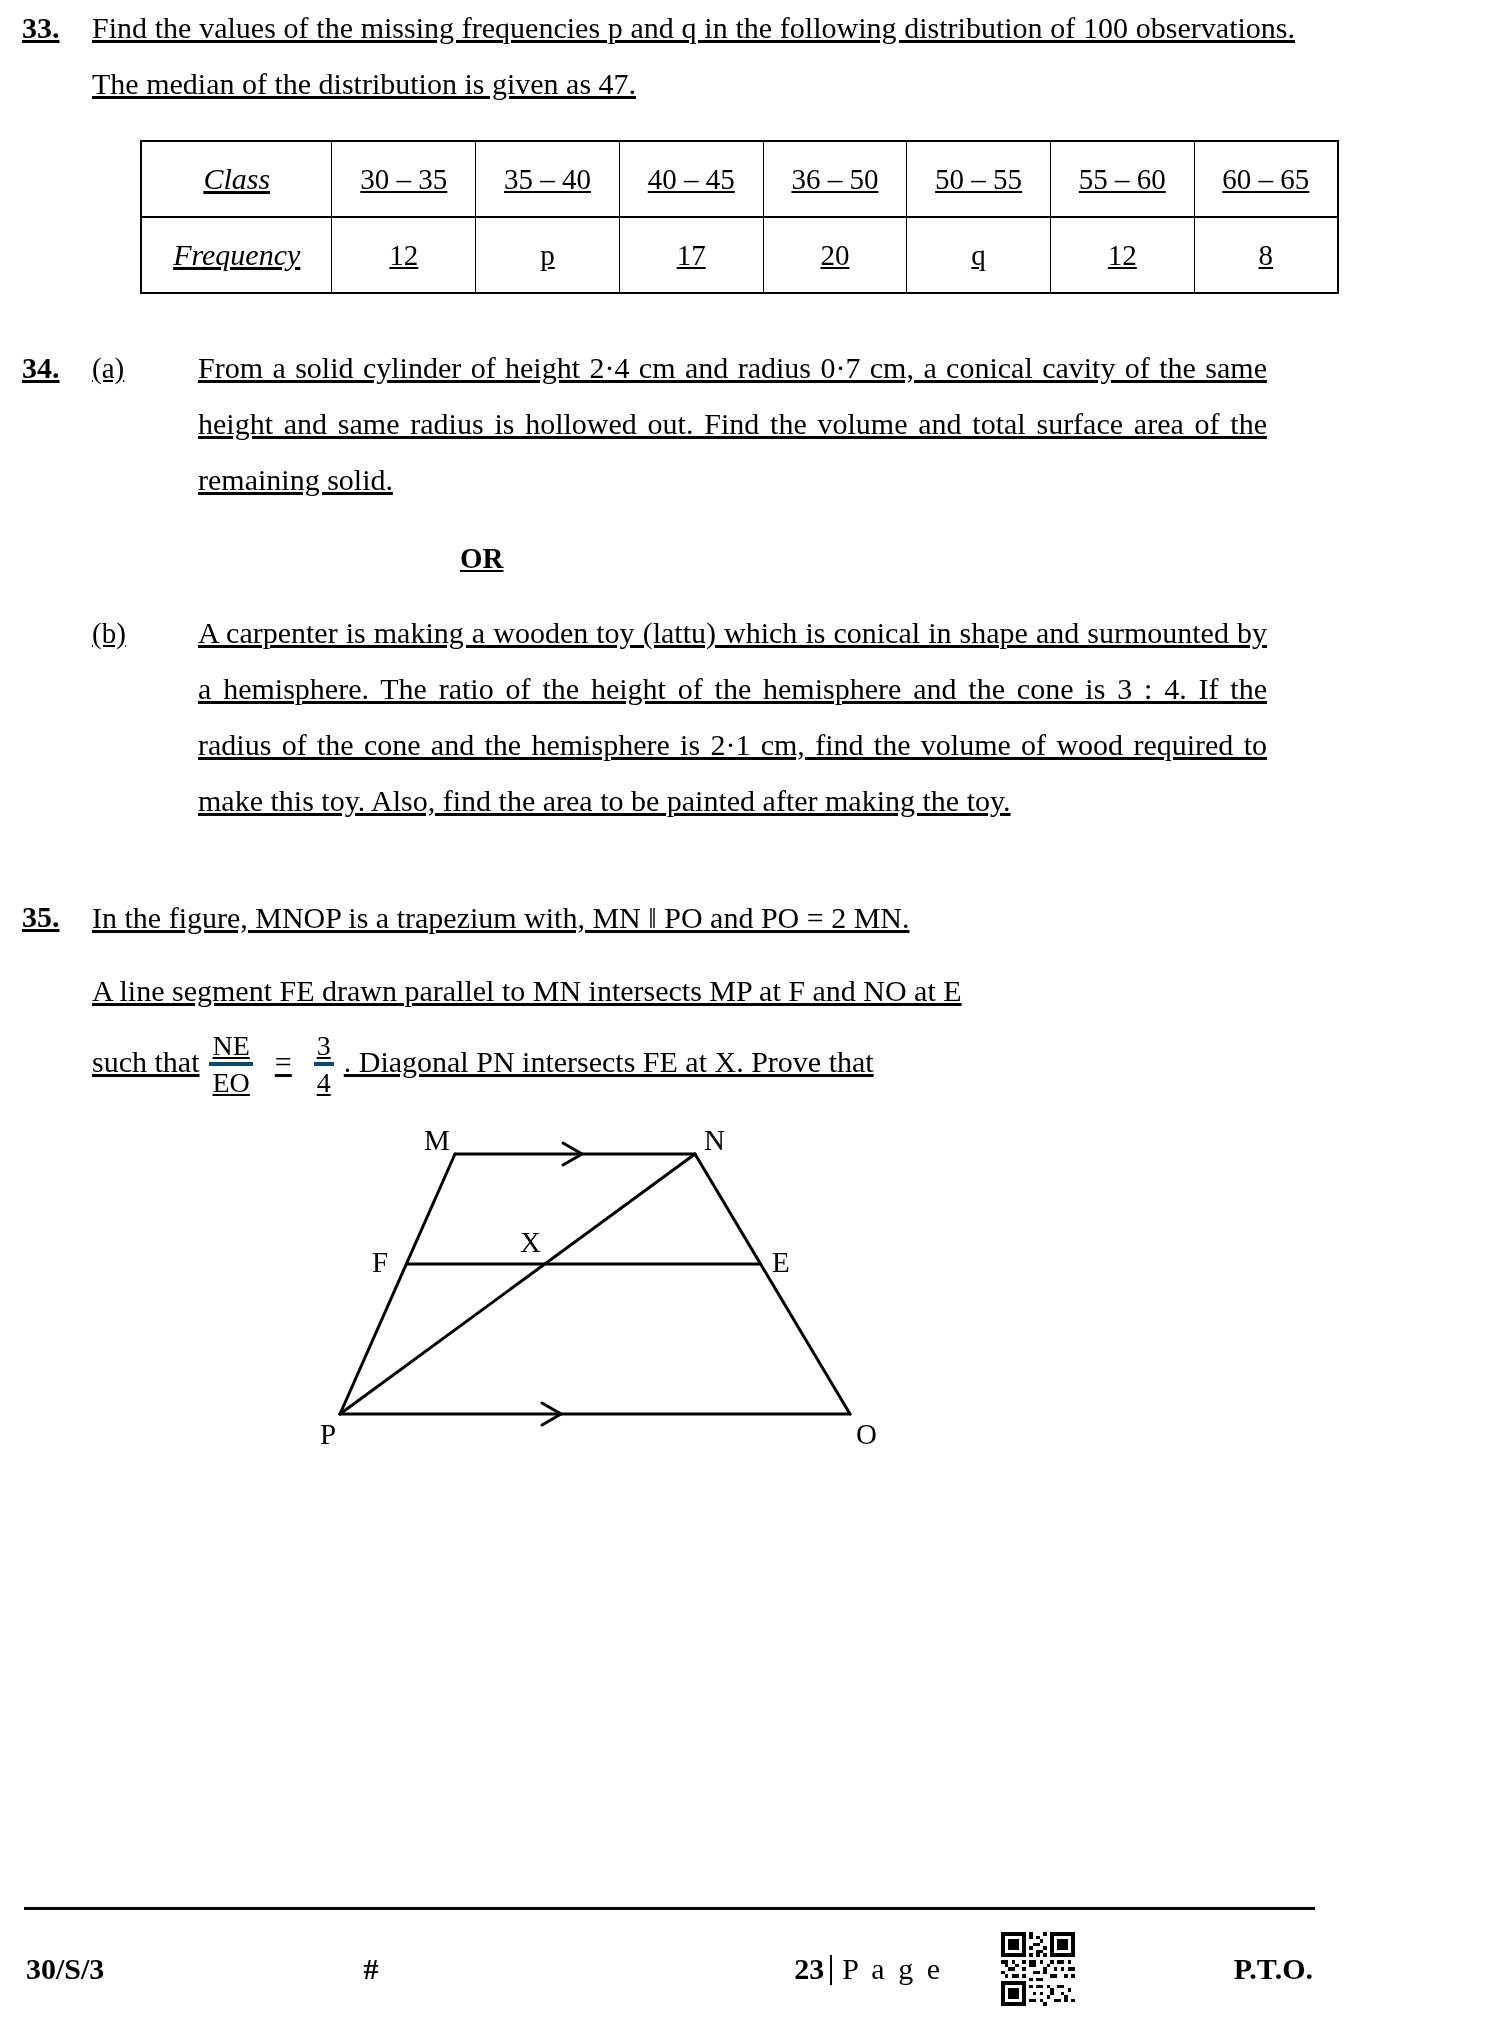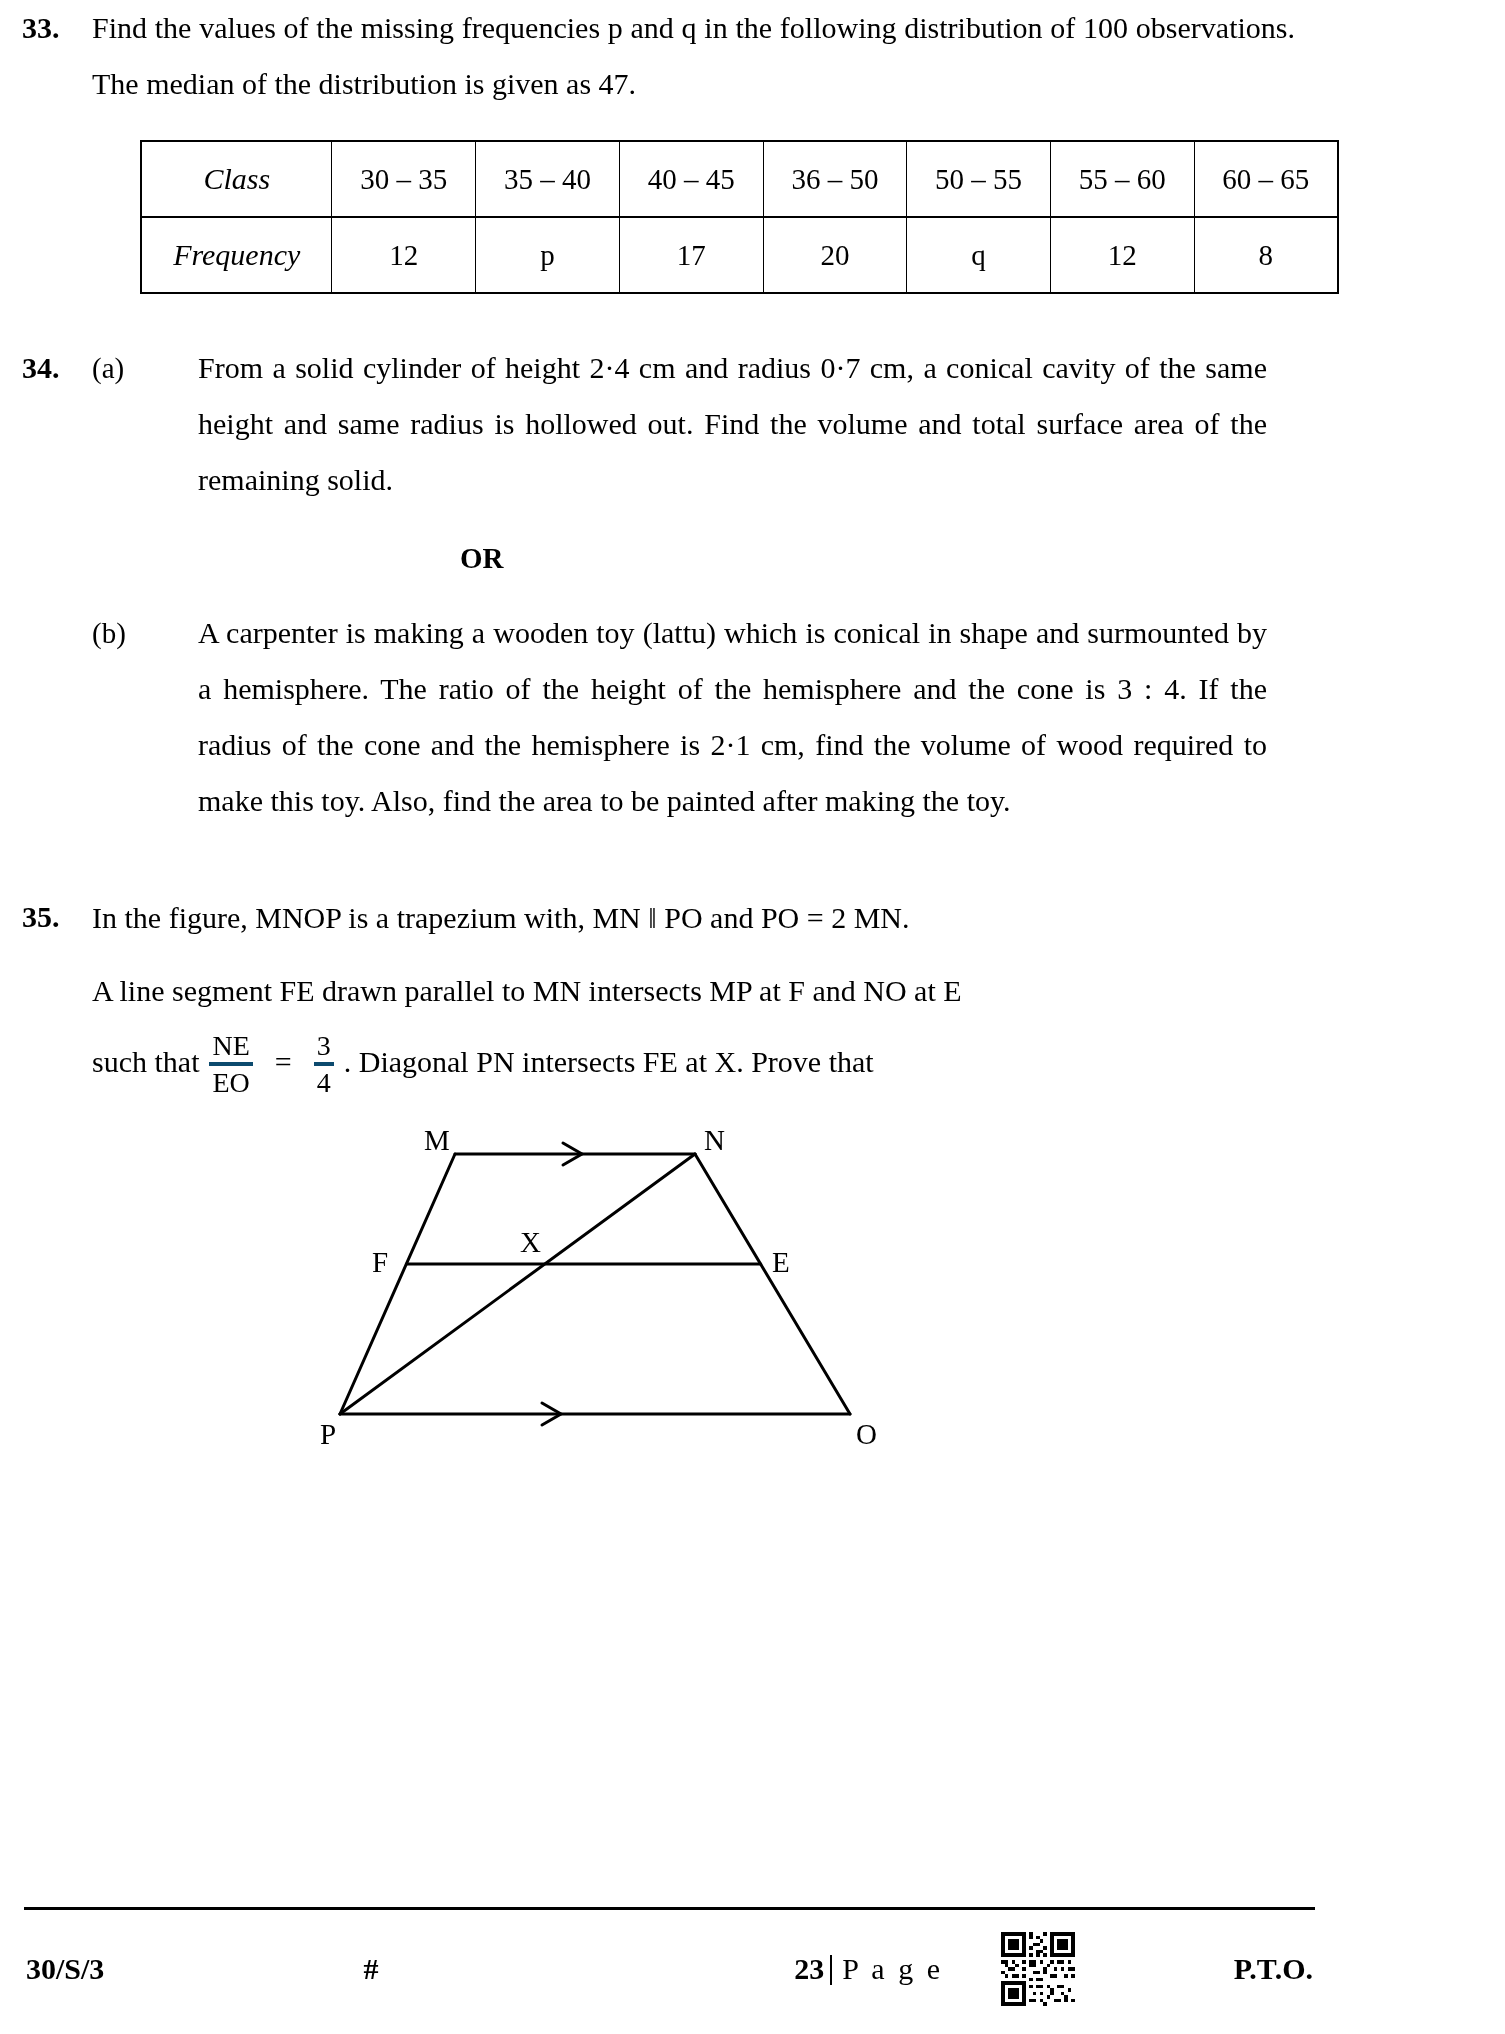--- a/index.html
+++ b/index.html
@@ -14,20 +14,21 @@
     color: #000000;
     position: relative;
     overflow: hidden;
   }
   .page {
     position: relative;
     width: 1339px;
     height: 2034px;
     padding: 0;
     box-sizing: border-box;
+    text-decoration: underline;
   }
 
   
   .qblock {
     display: flex;
     align-items: flex-start;
     width: 100%;
   }
   .qnum {
     flex: 0 0 auto;

